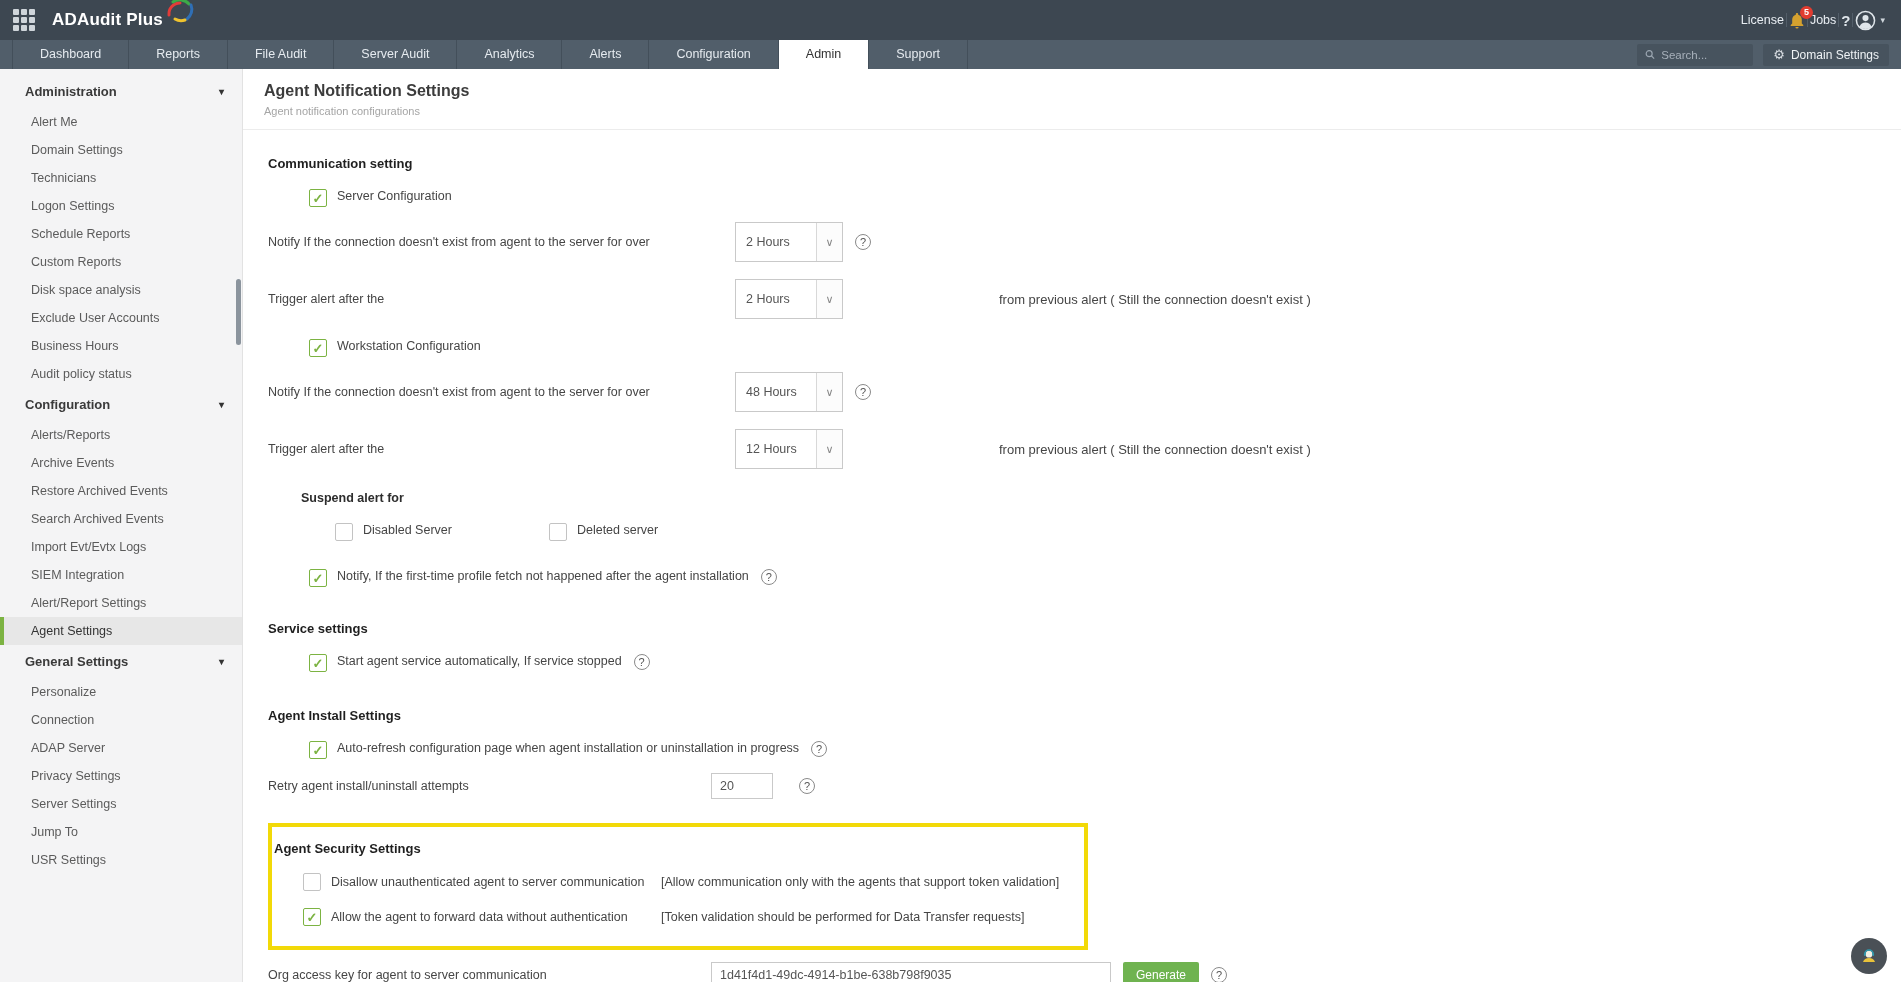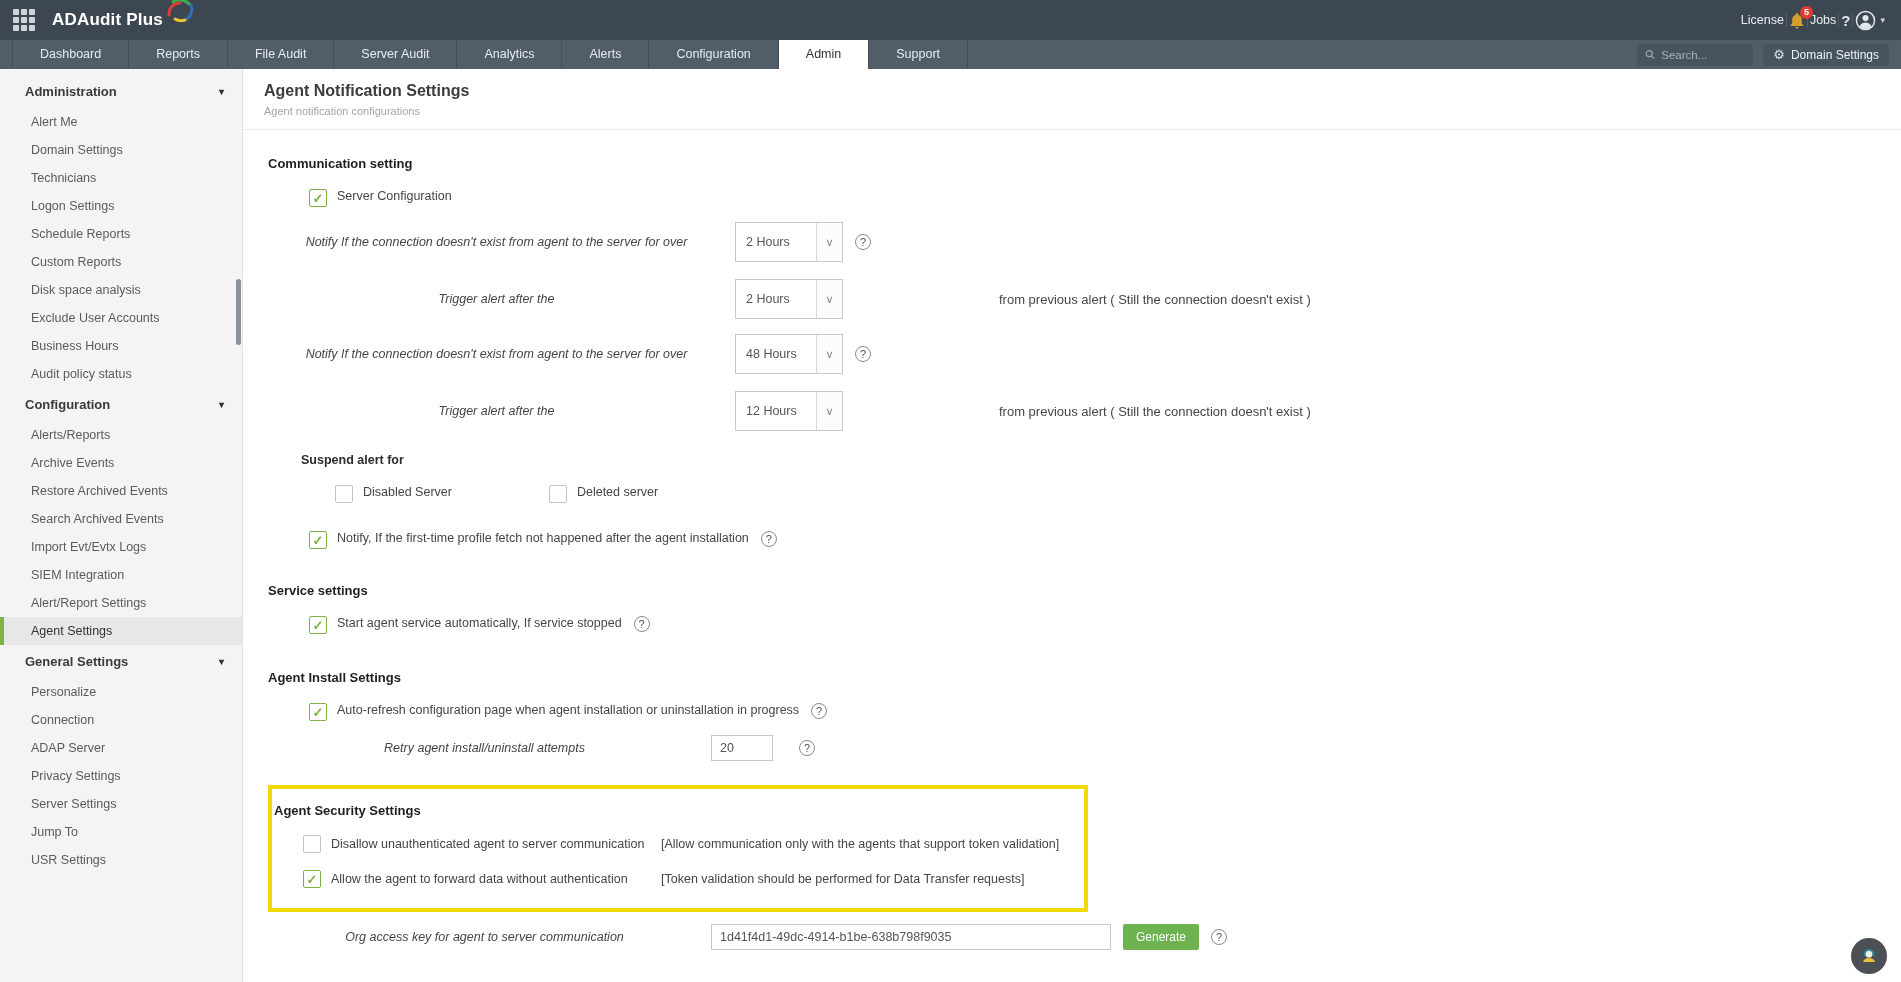--- a/index.html
+++ b/index.html
@@ -55,21 +55,21 @@
 
   .settings{padding:26px 0 0 25px;}
   .sec-heading{font-size:13px;font-weight:bold;color:#1f1f1f;}
   .sub-heading{font-size:12.5px;font-weight:bold;color:#2d2d2d;margin-left:33px;margin-top:22px;}
   .cb-row{display:flex;align-items:flex-start;margin-top:18px;margin-left:33px;padding-left:8px;}
   .checkbox{width:18px;height:18px;border:1px solid #c3c3c3;border-radius:2px;background:#fff;display:flex;align-items:center;justify-content:center;flex:none;cursor:pointer;}
   .checkbox.checked{border-color:var(--accent-green);}
   .checkbox.checked::after{content:"✓";color:var(--accent-green);font-size:13px;font-weight:bold;}
   .cb-label{margin-left:10px;font-size:12.5px;color:#454545;}
   .form-row{display:flex;align-items:center;margin-top:15px;}
-  .r-label{width:433px;text-align:center;font-size:12.5px;color:#454545;flex:none;font-style:italic;}
+  .r-label{width:433px;text-align:left;font-size:12.5px;color:#454545;flex:none;}
   .form-row.comm .r-label{width:457px;}
   .select{display:flex;width:108px;height:40px;border:1px solid #c9c9c9;background:#fff;margin-left:10px;align-items:stretch;cursor:pointer;flex:none;}
   .select .val{flex:1;padding-left:10px;font-size:12.5px;color:#555;display:flex;align-items:center;}
   .select .chev{width:26px;border-left:1px solid #d8d8d8;display:flex;align-items:center;justify-content:center;color:#868686;font-size:11px;background:#fcfcfc;}
   .qicon{width:16px;height:16px;border:1px solid #8a8a8a;border-radius:50%;display:flex;align-items:center;justify-content:center;font-size:11px;color:#555;margin-left:12px;flex:none;cursor:pointer;}
   .qicon.ml-lg{margin-left:26px;}
   .note{font-size:13px;color:#454545;margin-left:156px;white-space:nowrap;}
   .text-input{height:26px;border:1px solid #c9c9c9;padding:0 8px;font-size:12.5px;color:#555;margin-left:10px;font-family:inherit;outline:none;}
   .w-retry{width:62px;} .w-org{width:400px;}
   .gen-btn{height:26px;padding:0 13px;background:var(--button-green);color:#fff;font-size:12px;border:none;border-radius:2px;margin-left:12px;font-family:inherit;cursor:pointer;}
@@ -234,20 +234,24 @@
 
       <div class="form-row comm" style="margin-top:17px;">
         <span class="r-label">Trigger alert after the</span>
         <div class="select">
           <span class="val">2 Hours</span>
           <span class="chev">∨</span>
         </div>
         <span class="note">from previous alert ( Still the connection doesn't exist )</span>
       </div>
 
+      <div class="cb-row" style="margin-top:20px;">
+        <span class="checkbox checked"></span>
+        <span class="cb-label">Workstation Configuration</span>
+      </div>
 
       <div class="form-row comm">
         <span class="r-label">Notify If the connection doesn't exist from agent to the server for over</span>
         <div class="select">
           <span class="val">48 Hours</span>
           <span class="chev">∨</span>
         </div>
         <span class="qicon">?</span>
       </div>
 

